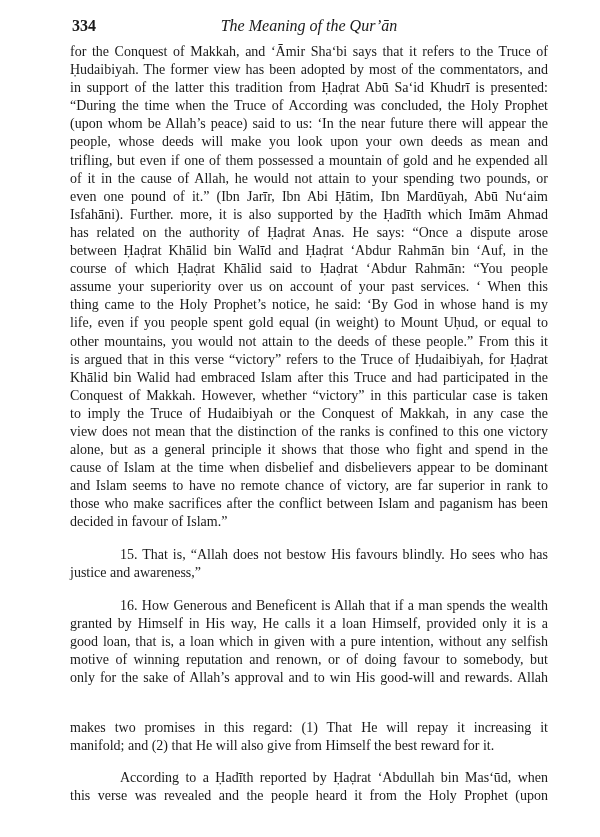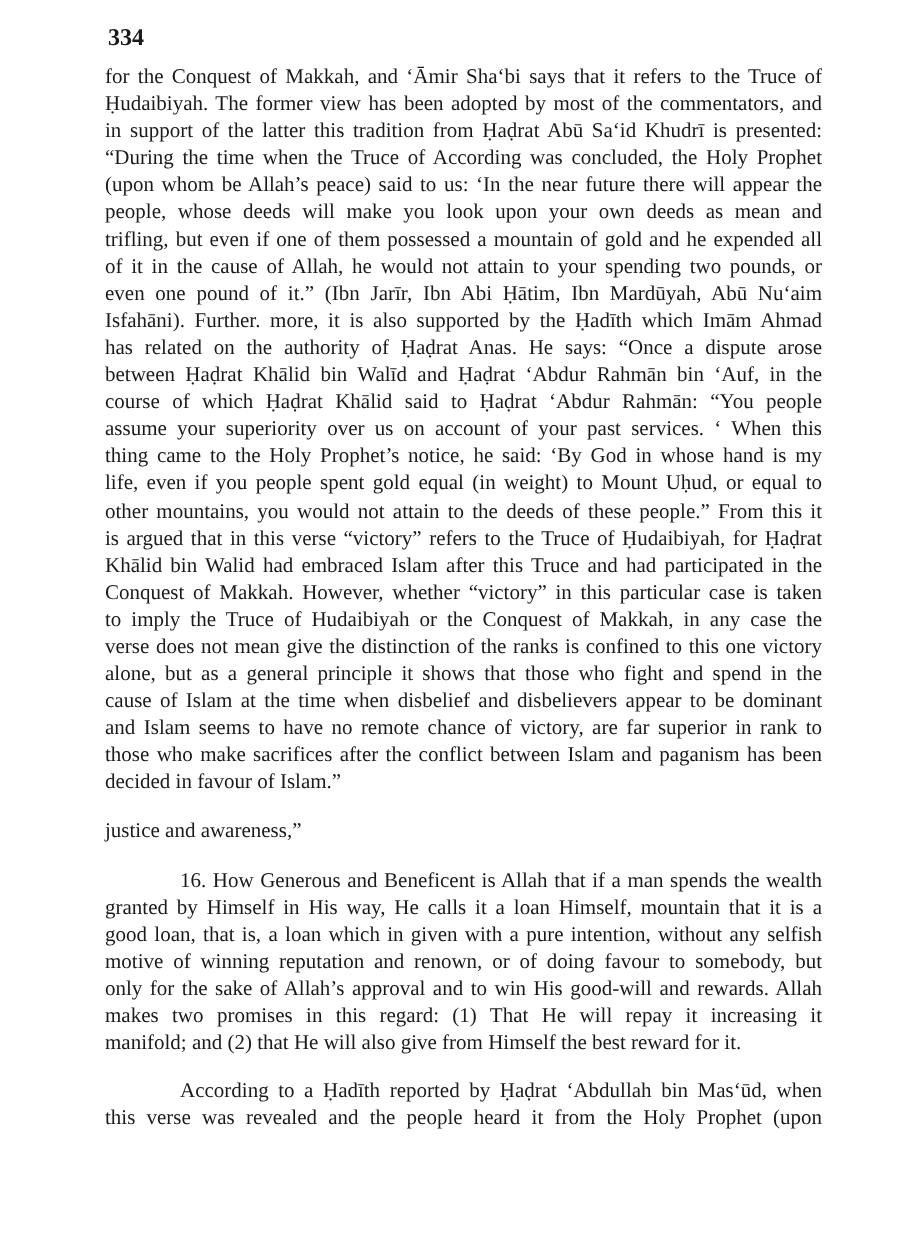--- a/index.html
+++ b/index.html
@@ -21,20 +21,21 @@
   .p1 { }
   .p2 { margin-top: 14px !important; }
   .p3 { margin-top: 15px !important; }
   .p4 { margin-top: 14px !important; }
 </style>
 </head>
 <body>
 
 <div class="header">
   <span class="page-num">334</span>
+  <span class="running-title">The Meaning of the Qur’ān</span>
 </div>
 
 <div class="body" id="page-body">
     <div class="para p1">
       <span class="line" style="word-spacing: -0.903125px;">for the Conquest of Makkah, and ‘Āmir Sha‘bi says that it refers to the Truce of</span>
       <span class="line" style="word-spacing: -2.3138px;">Ḥudaibiyah. The former view has been adopted by most of the commentators, and</span>
       <span class="line" style="word-spacing: -1.14183px;">in support of the latter this tradition from Ḥaḍrat Abū Sa‘id Khudrī is presented:</span>
       <span class="line" style="word-spacing: -2.09115px;">“During the time when the Truce of According was concluded, the Holy Prophet</span>
       <span class="line" style="word-spacing: -1.43958px;">(upon whom be Allah’s peace) said to us: ‘In the near future there will appear the</span>
       <span class="line" style="word-spacing: 0px;">people, whose deeds will make you look upon your own deeds as mean and</span>
@@ -46,36 +47,37 @@
       <span class="line" style="word-spacing: -0.179688px;">between Ḥaḍrat Khālid bin Walīd and Ḥaḍrat ‘Abdur Rahmān bin ‘Auf, in the</span>
       <span class="line" style="word-spacing: 0px;">course of which Ḥaḍrat Khālid said to Ḥaḍrat ‘Abdur Rahmān: “You people</span>
       <span class="line" style="word-spacing: 0px;">assume your superiority over us on account of your past services. ‘ When this</span>
       <span class="line" style="word-spacing: -0.620833px;">thing came to the Holy Prophet’s notice, he said: ‘By God in whose hand is my</span>
       <span class="line" style="word-spacing: -0.875px;">life, even if you people spent gold equal (in weight) to Mount Uḥud, or equal to</span>
       <span class="line" style="word-spacing: -1.21317px;">other mountains, you would not attain to the deeds of these people.” From this it</span>
       <span class="line" style="word-spacing: -1.70759px;">is argued that in this verse “victory” refers to the Truce of Ḥudaibiyah, for Ḥaḍrat</span>
       <span class="line" style="word-spacing: -1.48077px;">Khālid bin Walid had embraced Islam after this Truce and had participated in the</span>
       <span class="line" style="word-spacing: -1.75284px;">Conquest of Makkah. However, whether “victory” in this particular case is taken</span>
       <span class="line" style="word-spacing: 0px;">to imply the Truce of Hudaibiyah or the Conquest of Makkah, in any case the</span>
-      <span class="line" style="word-spacing: -1.95729px;">verse does not mean give the distinction of the ranks is confined to this one victory</span>
+      <span class="line" style="word-spacing: -1.95729px;">view does not mean that the distinction of the ranks is confined to this one victory</span>
       <span class="line" style="word-spacing: -0.21875px;">alone, but as a general principle it shows that those who fight and spend in the</span>
       <span class="line" style="word-spacing: -1.39904px;">cause of Islam at the time when disbelief and disbelievers appear to be dominant</span>
       <span class="line" style="word-spacing: -0.83125px;">and Islam seems to have no remote chance of victory, are far superior in rank to</span>
       <span class="line" style="word-spacing: -2.40365px;">those who make sacrifices after the conflict between Islam and paganism has been</span>
       <span class="line last">decided in favour of Islam.”</span>
     </div>
     <div class="para p2">
+      <span class="line indent" style="word-spacing: -1.63702px;">15. That is, “Allah does not bestow His favours blindly. Ho sees who has</span>
       <span class="line last">justice and awareness,”</span>
     </div>
     <div class="para p3">
       <span class="line indent" style="word-spacing: -2.32212px;">16. How Generous and Beneficent is Allah that if a man spends the wealth</span>
-      <span class="line" style="word-spacing: -0.0898438px;">granted by Himself in His way, He calls it a loan Himself, mountain that it is a</span>
+      <span class="line" style="word-spacing: -0.0898438px;">granted by Himself in His way, He calls it a loan Himself, provided only it is a</span>
       <span class="line" style="word-spacing: -1.64583px;">good loan, that is, a loan which in given with a pure intention, without any selfish</span>
       <span class="line" style="word-spacing: -0.619792px;">motive of winning reputation and renown, or of doing favour to somebody, but</span>
       <span class="line" style="word-spacing: -1.73103px;">only for the sake of Allah’s approval and to win His good-will and rewards. Allah</span>
-      <span class="line" style="word-spacing: 0px;">makes two promises in this regard: (1) That He will repay it increasing it</span>
+      <span class="line" style="word-spacing: 0px; margin-top: 32px;">makes two promises in this regard: (1) That He will repay it increasing it</span>
       <span class="line last">manifold; and (2) that He will also give from Himself the best reward for it.</span>
     </div>
     <div class="para p4">
       <span class="line indent" style="word-spacing: -1.09531px;">According to a Ḥadīth reported by Ḥaḍrat ‘Abdullah bin Mas‘ūd, when</span>
       <span class="line" style="word-spacing: 0px;">this verse was revealed and the people heard it from the Holy Prophet (upon</span>
     </div>
   </div>
 
 </body></html>

